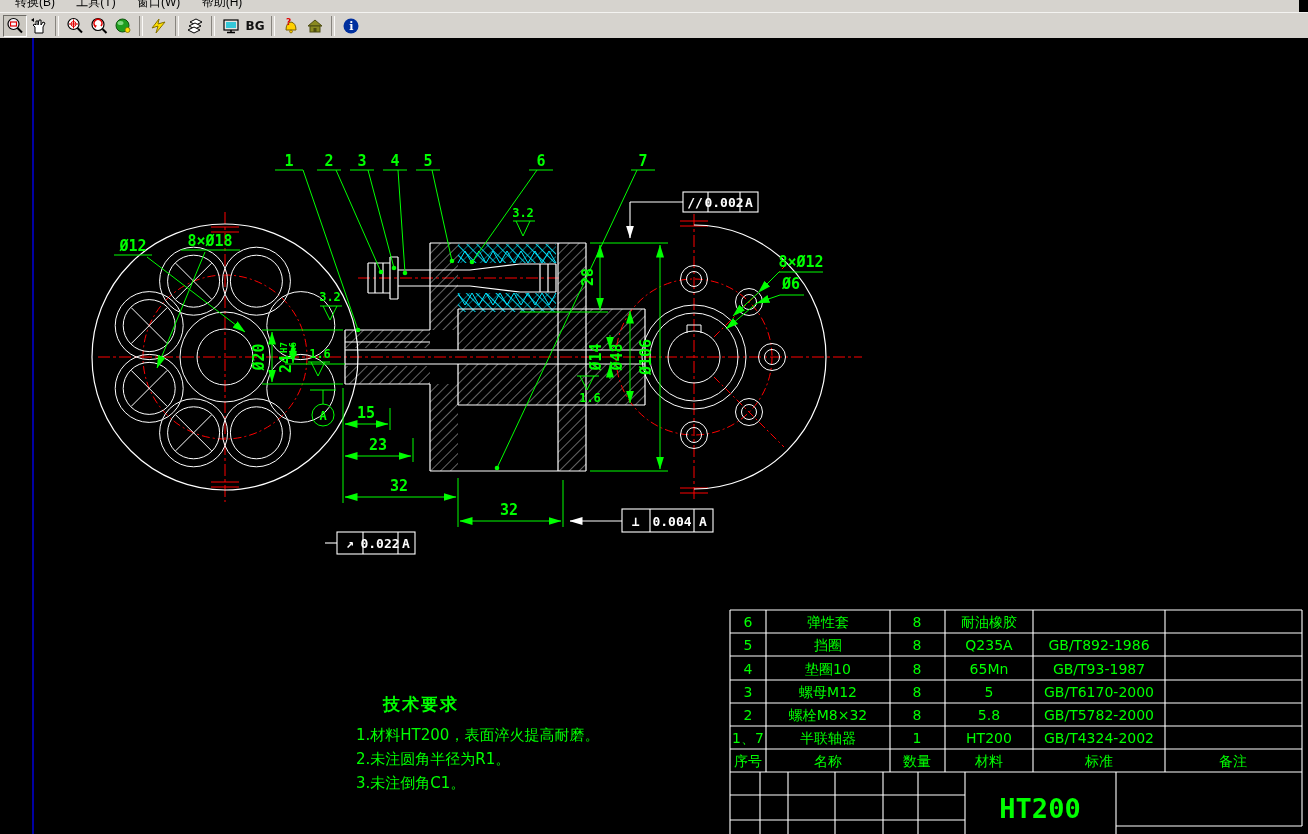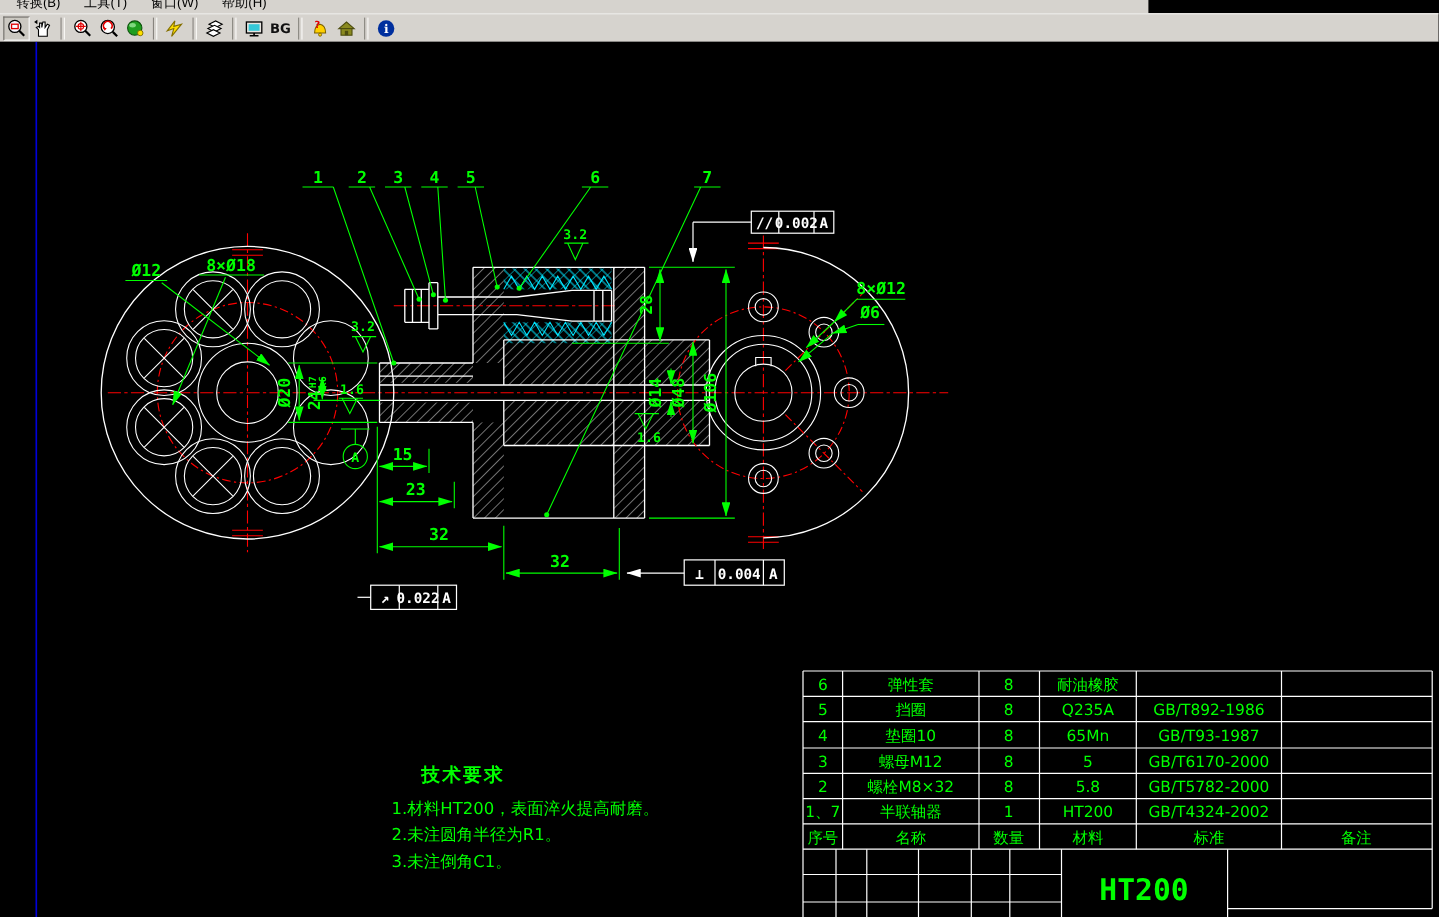--- a/index.html
+++ b/index.html
@@ -1,19 +1,19 @@
 <!DOCTYPE html>
 <html><head>
 <meta charset="utf-8">
 <style>
   html,body{margin:0;padding:0;background:#000;}
   .app{position:relative;width:1308px;height:834px;overflow:hidden;background:#000;
        font-family:"Liberation Sans","DejaVu Sans",sans-serif;}
   
-  .menubar{position:absolute;left:0;top:0;width:1044px;height:12px;background:#d6d3ce;overflow:hidden;}
+  .menubar{position:absolute;left:0;top:0;width:1299px;height:12px;background:#d6d3ce;overflow:hidden;}
   .menubar .inner{margin-top:-7px;font-size:12px;line-height:19px;color:#000;padding-left:6px;}
   .menubar .mi{display:inline-block;padding:0 9px;cursor:default;}
   .toolbar{position:absolute;left:0;top:12px;width:1308px;height:26px;background:#d6d3ce;
            border-top:1px solid #f4f3f1;box-sizing:border-box;display:flex;align-items:center;padding-left:3px;}
   .tbtn{width:24px;height:22px;display:flex;align-items:center;justify-content:center;flex:0 0 auto;}
   .tbtn.pressed{border:1px solid;border-color:#6f6d68 #fcfcfc #fcfcfc #6f6d68;background:#cbc8c1;width:22px;height:20px;}
   .sep{width:2px;height:20px;border-left:1px solid #87847e;border-right:1px solid #fbfaf8;margin:0 4px;flex:0 0 auto;}
   .bg-label{font-size:12px;font-weight:bold;color:#111;font-family:"DejaVu Sans",sans-serif;}
   
   .canvas{position:absolute;left:0;top:38px;width:1308px;height:796px;background:#000;}

